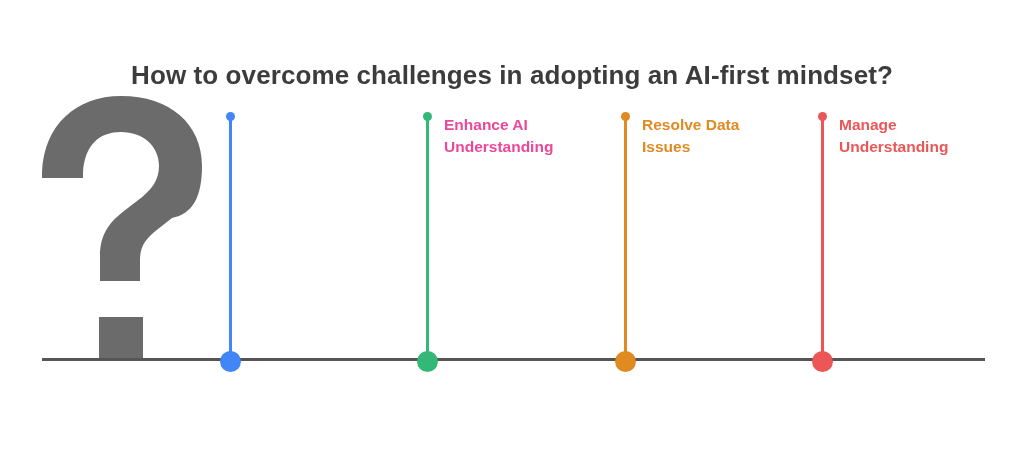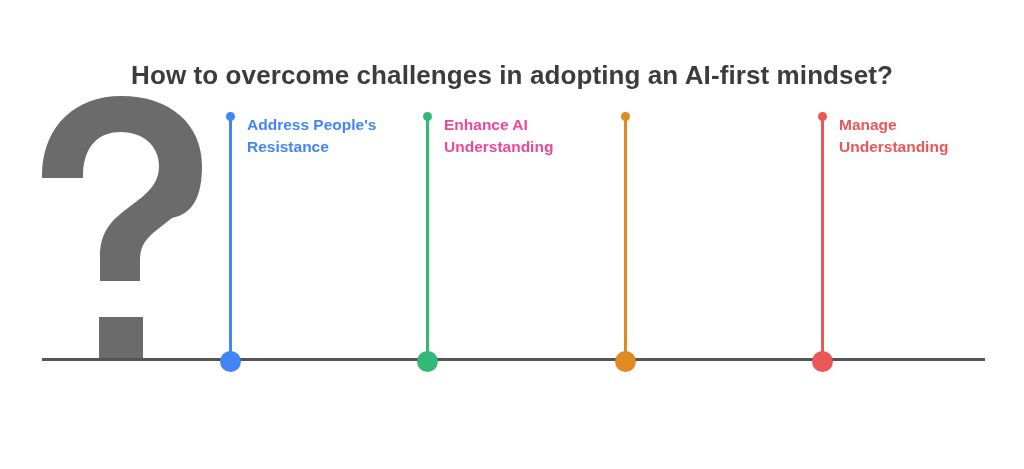--- a/index.html
+++ b/index.html
@@ -118,38 +118,38 @@
     </svg>
   </div>
 
   <div class="baseline" style="background: rgb(85, 85, 85);"></div>
 
   <div class="column" style="left:229px">
     <div class="stem" style="background: rgb(66, 133, 244);"></div>
     <div class="top-dot" style="background: rgb(66, 133, 244);"></div>
     <div class="bottom-dot" style="background: rgb(66, 133, 244);"></div>
     <div class="col-text">
-      <p class="col-heading" style="color: rgb(66, 133, 244);">Address People's Resistance</p>
     </div>
   </div>
 
   <div class="column" style="left:426px">
     <div class="stem" style="background: rgb(52, 184, 119);"></div>
     <div class="top-dot" style="background: rgb(52, 184, 119);"></div>
     <div class="bottom-dot" style="background: rgb(52, 184, 119);"></div>
     <div class="col-text">
       <p class="col-heading" style="color: #ec4899;">Enhance AI Understanding</p>
     </div>
   </div>
 
   <div class="column" style="left:624px">
     <div class="stem" style="background: rgb(224, 138, 34);"></div>
     <div class="top-dot" style="background: rgb(224, 138, 34);"></div>
     <div class="bottom-dot" style="background: rgb(224, 138, 34);"></div>
     <div class="col-text">
+      <p class="col-heading" style="color: rgb(224, 138, 34);">Resolve Data Issues</p>
     </div>
   </div>
 
   <div class="column" style="left:821px">
     <div class="stem" style="background: rgb(235, 87, 87);"></div>
     <div class="top-dot" style="background: rgb(235, 87, 87);"></div>
     <div class="bottom-dot" style="background: rgb(235, 87, 87);"></div>
     <div class="col-text">
       <p class="col-heading" style="color: rgb(235, 87, 87);">Manage Understanding</p>
     </div>

